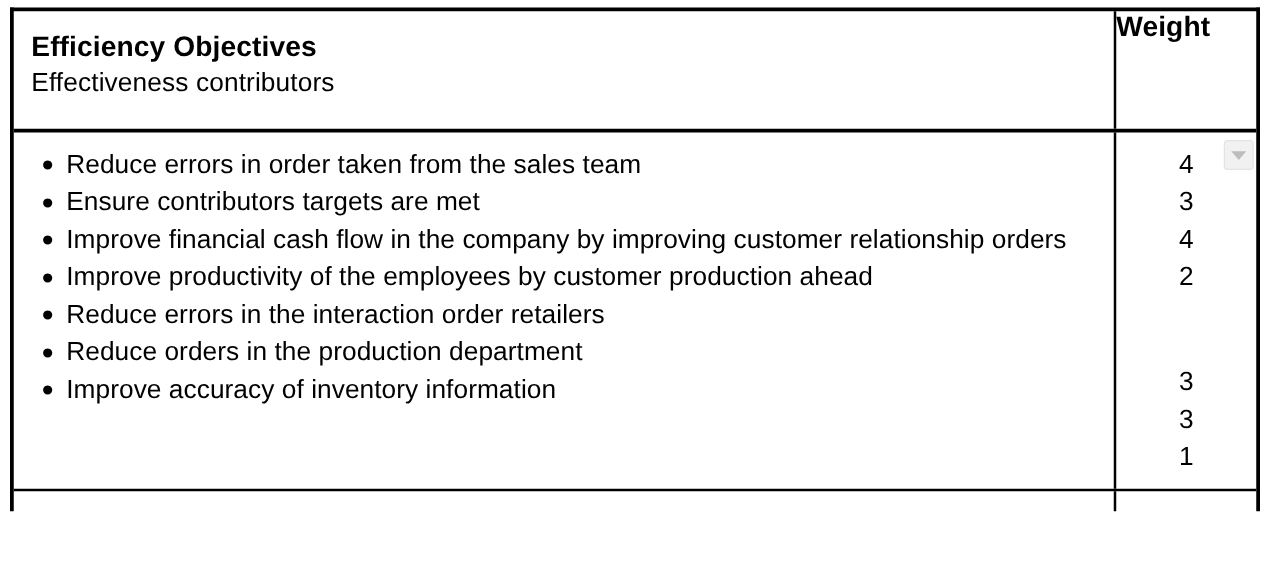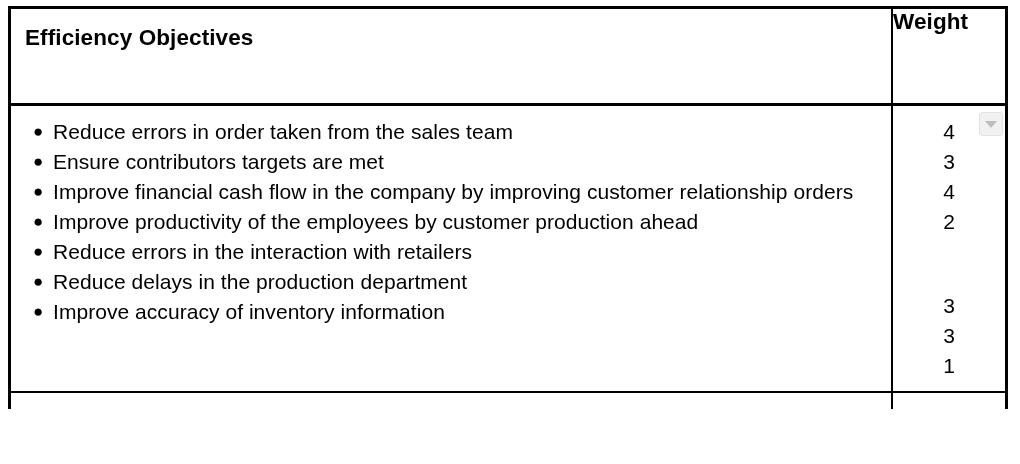--- a/index.html
+++ b/index.html
@@ -156,20 +156,21 @@
 </head>
 <body>
 
 <div class="doc">
 
   <div class="table">
 
     <div class="thead">
       <div class="th-objectives">
         <div class="title-main">Efficiency Objectives</div>
+        <div class="title-sub">Effectiveness contributors</div>
       </div>
       <div class="th-weight">
         <span class="weight-head">Weight</span>
       </div>
     </div>
 
     <div class="tbody-wrap">
 
       <div class="col-objectives">
 
@@ -188,26 +189,26 @@
           <span class="obj-text">Improve financial  cash flow in the company by improving customer relationship orders</span>
         </div>
 
         <div class="obj-row">
           <span class="bullet">●</span>
           <span class="obj-text">Improve productivity of the employees by customer production ahead</span>
         </div>
 
         <div class="obj-row">
           <span class="bullet">●</span>
-          <span class="obj-text">Reduce errors in the interaction with retailers</span>
-        </div>
-
-        <div class="obj-row">
-          <span class="bullet">●</span>
-          <span class="obj-text">Reduce delays in the production department</span>
+          <span class="obj-text">Reduce errors in the interaction order retailers</span>
+        </div>
+
+        <div class="obj-row">
+          <span class="bullet">●</span>
+          <span class="obj-text">Reduce orders in the production department</span>
         </div>
 
         <div class="obj-row">
           <span class="bullet">●</span>
           <span class="obj-text">Improve accuracy of inventory information</span>
         </div>
 
       </div>
 
       <div class="col-weight">

